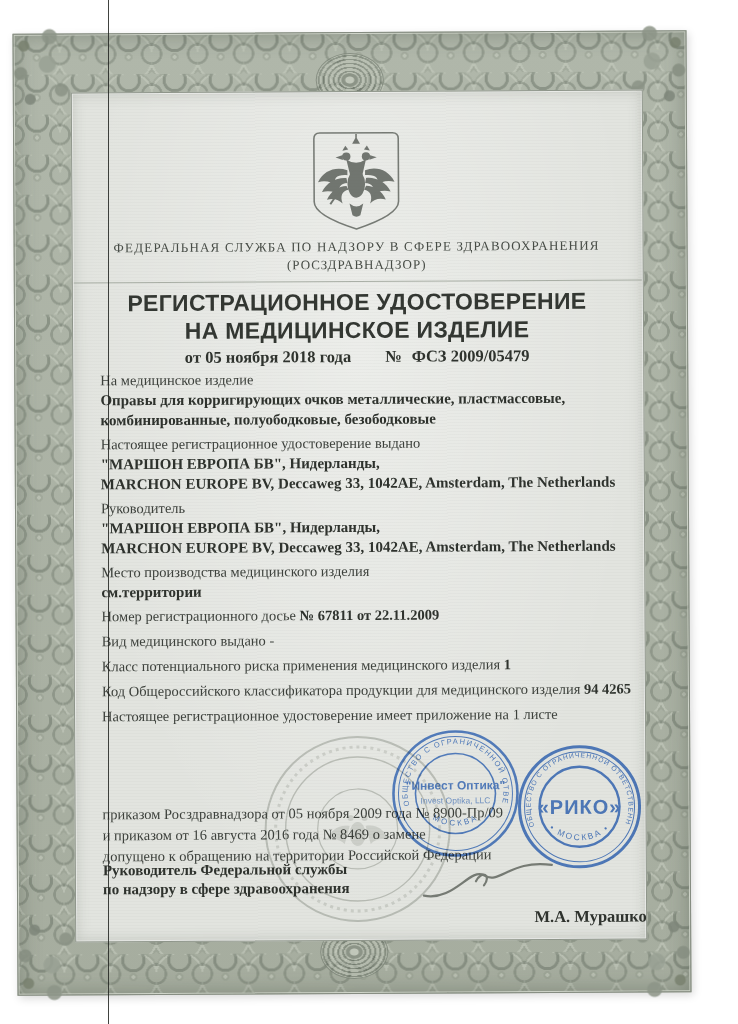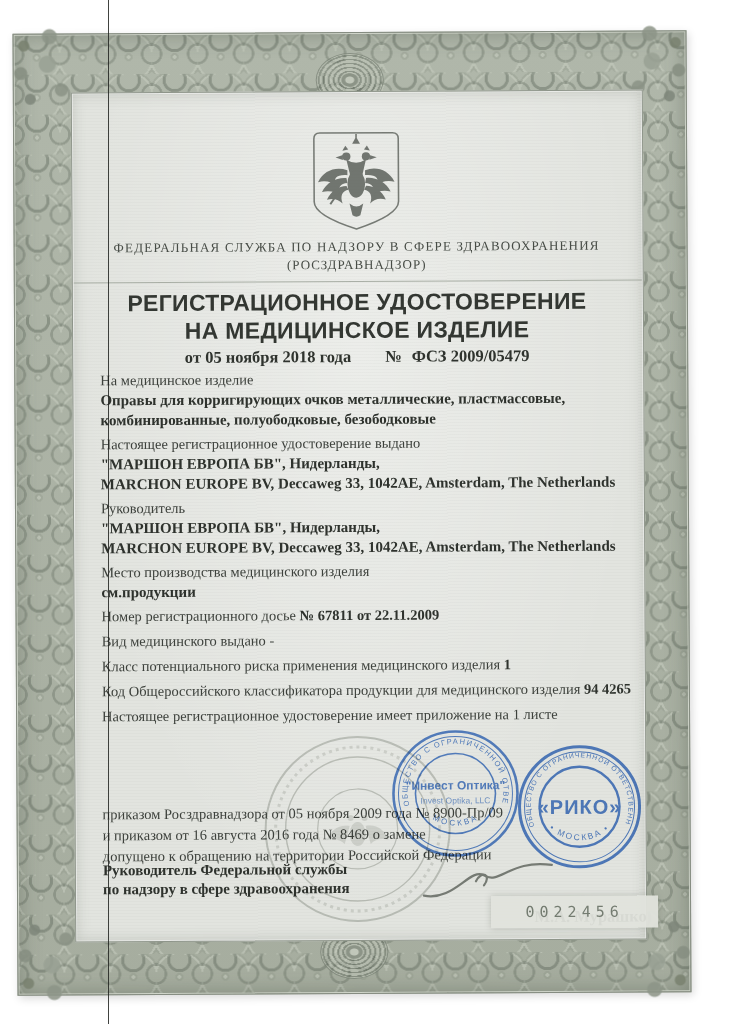--- a/index.html
+++ b/index.html
@@ -162,21 +162,21 @@
         <span class="bold-line">"МАРШОН ЕВРОПА БВ", Нидерланды,</span><br>
         <span class="bold-line">MARCHON EUROPE BV, Deccaweg 33, 1042AE, Amsterdam, The Netherlands</span>
       </p>
       <p>
         <span>Руководитель</span><br>
         <span class="bold-line">"МАРШОН ЕВРОПА БВ", Нидерланды,</span><br>
         <span class="bold-line">MARCHON EUROPE BV, Deccaweg 33, 1042AE, Amsterdam, The Netherlands</span>
       </p>
       <p>
         <span>Место производства медицинского изделия</span><br>
-        <span class="bold-line">см.продукции</span>
+        <span class="bold-line">см.территории</span>
       </p>
       <p class="single">
         <span>Номер регистрационного досье</span>
         <b>№ 67811 от 22.11.2009</b>
       </p>
       <p class="single">
         <span>Вид медицинского выдано -</span>
       </p>
       <p class="single">
         <span>Класс потенциального риска применения медицинского изделия</span>
@@ -196,23 +196,20 @@
       <div>и приказом от 16 августа 2016 года № 8469 о замене</div>
       <div>допущено к обращению на территории Российской Федерации</div>
     </div>
 
     <div class="sig">
       <div>Руководитель Федеральной службы</div>
       <div>по надзору в сфере здравоохранения</div>
     </div>
     <div class="sig-name">М.А. Мурашко</div>
 
-    <div class="serial-band">
-      <div class="serial">0022456</div>
-    </div>
 
     <svg class="stamp gray" width="190" height="190" viewBox="0 0 190 190">
       <g fill="none" stroke="#878d83">
         <circle cx="95" cy="95" r="92" stroke-width="2"></circle>
         <circle cx="95" cy="95" r="82" stroke-width="3" stroke-dasharray="3 4" opacity=".6"></circle>
         <circle cx="95" cy="95" r="72" stroke-width="1.4"></circle>
         <circle cx="95" cy="95" r="40" stroke-width="1.2"></circle>
       </g>
       <g fill="#878d83" opacity=".55">
         <circle cx="88" cy="84" r="3"></circle>

